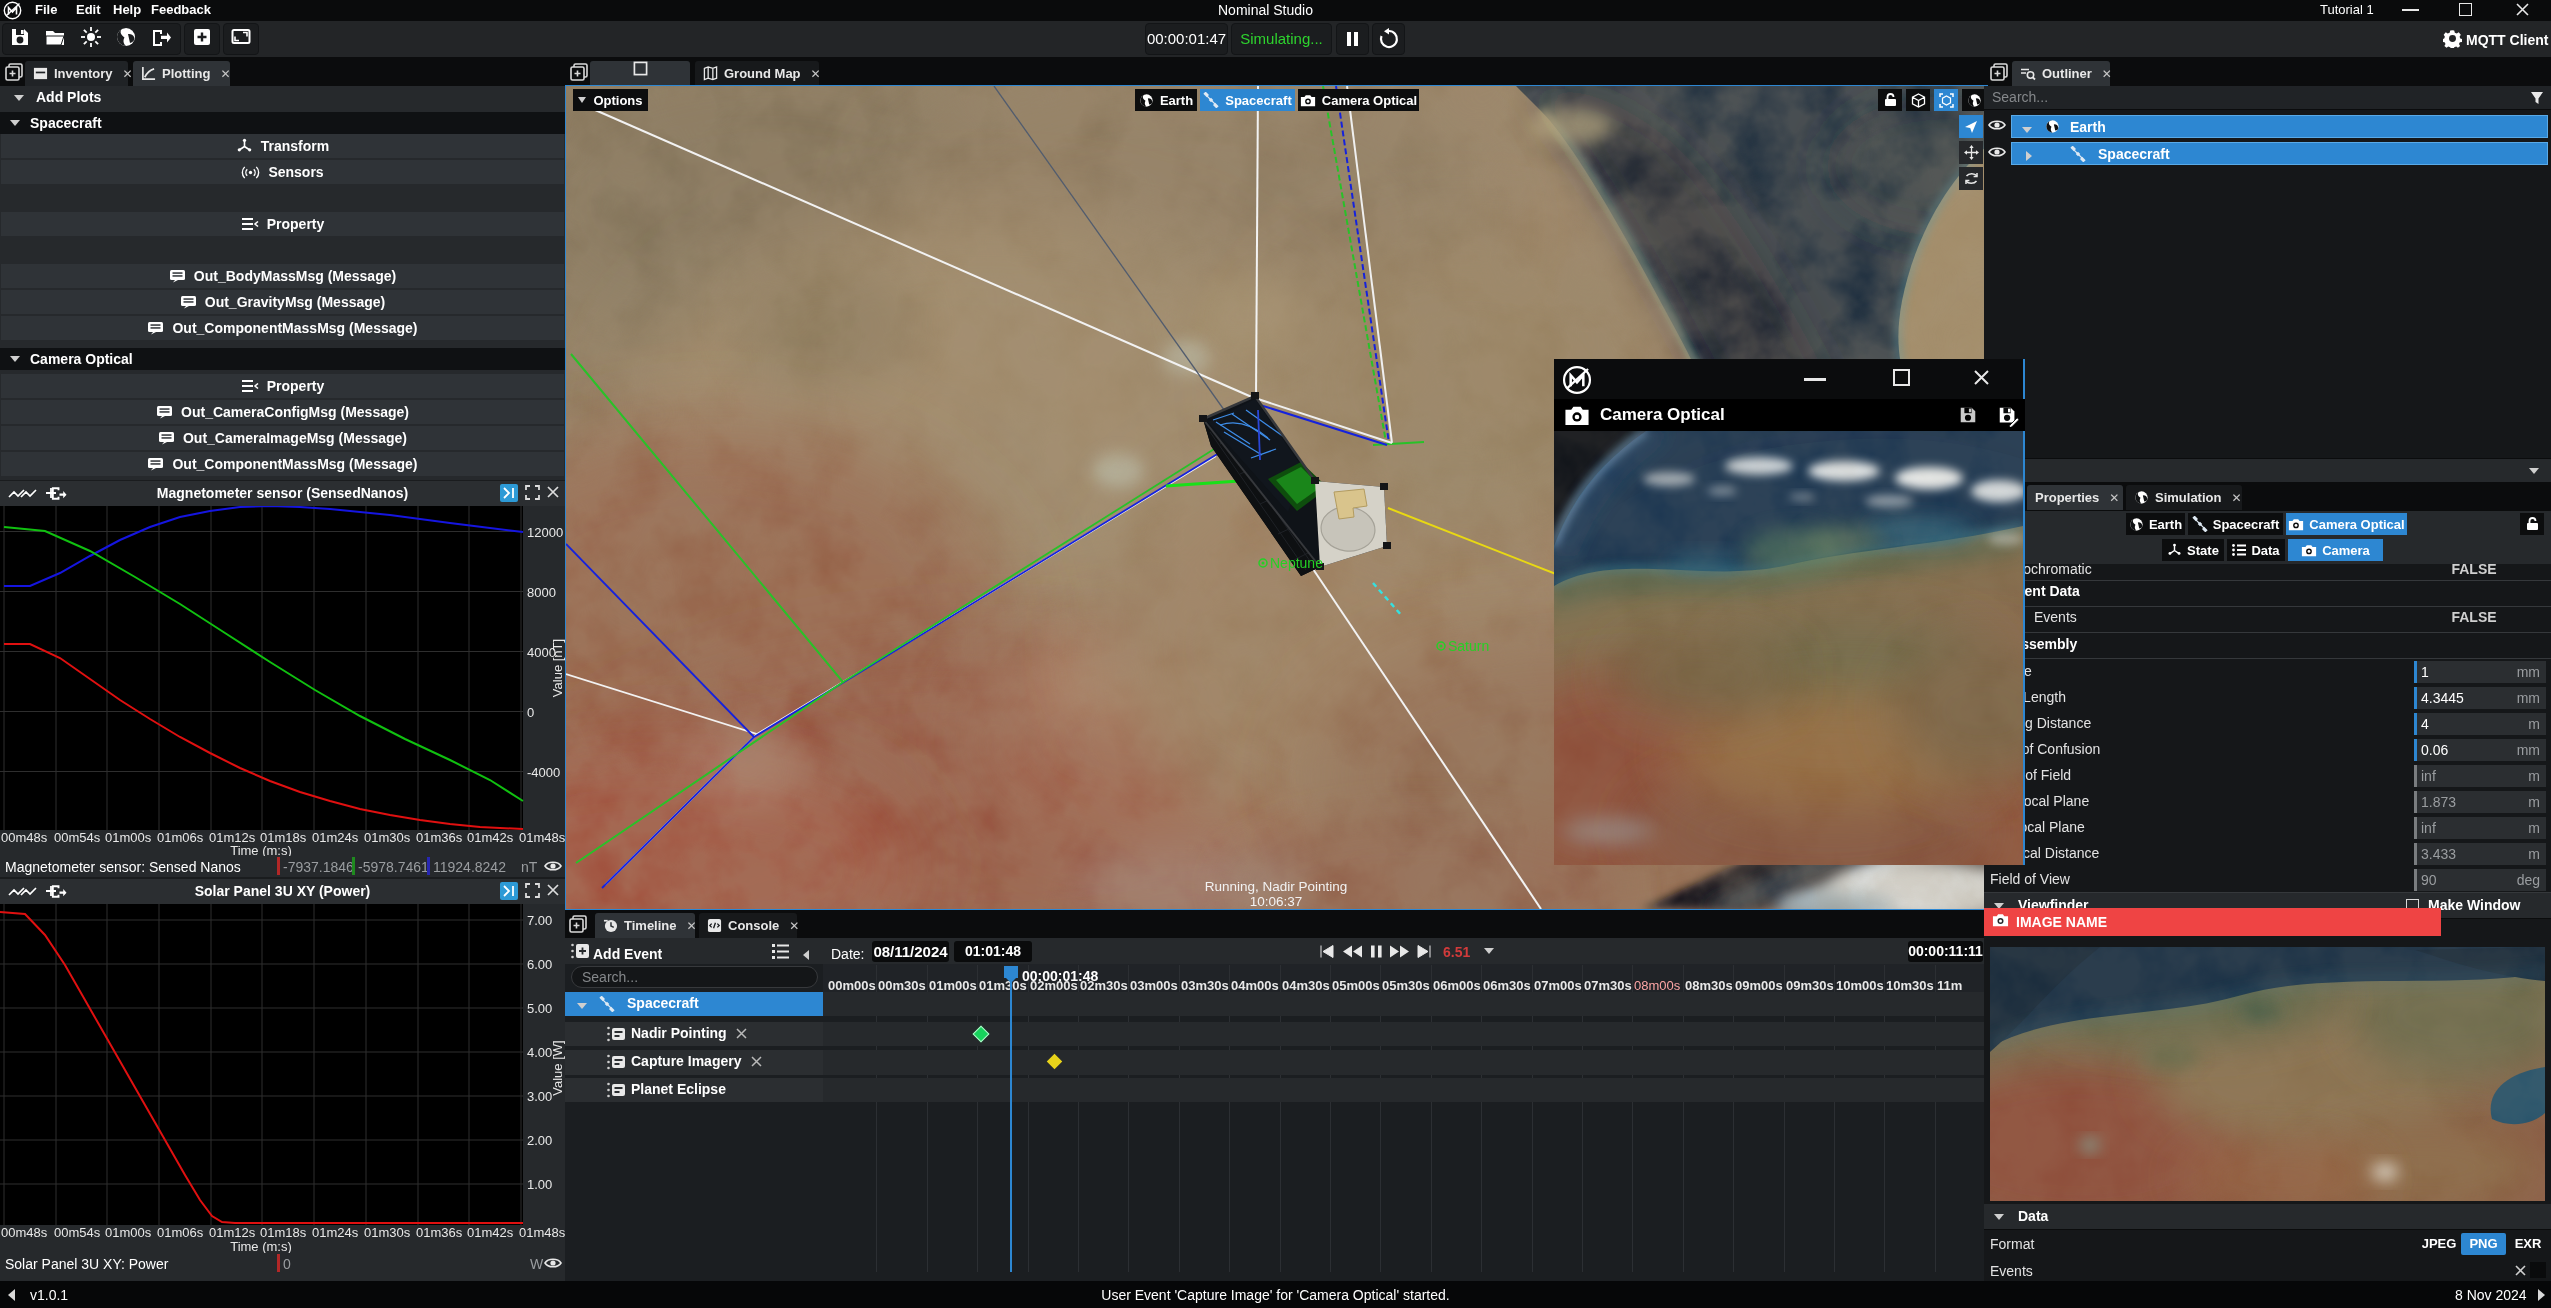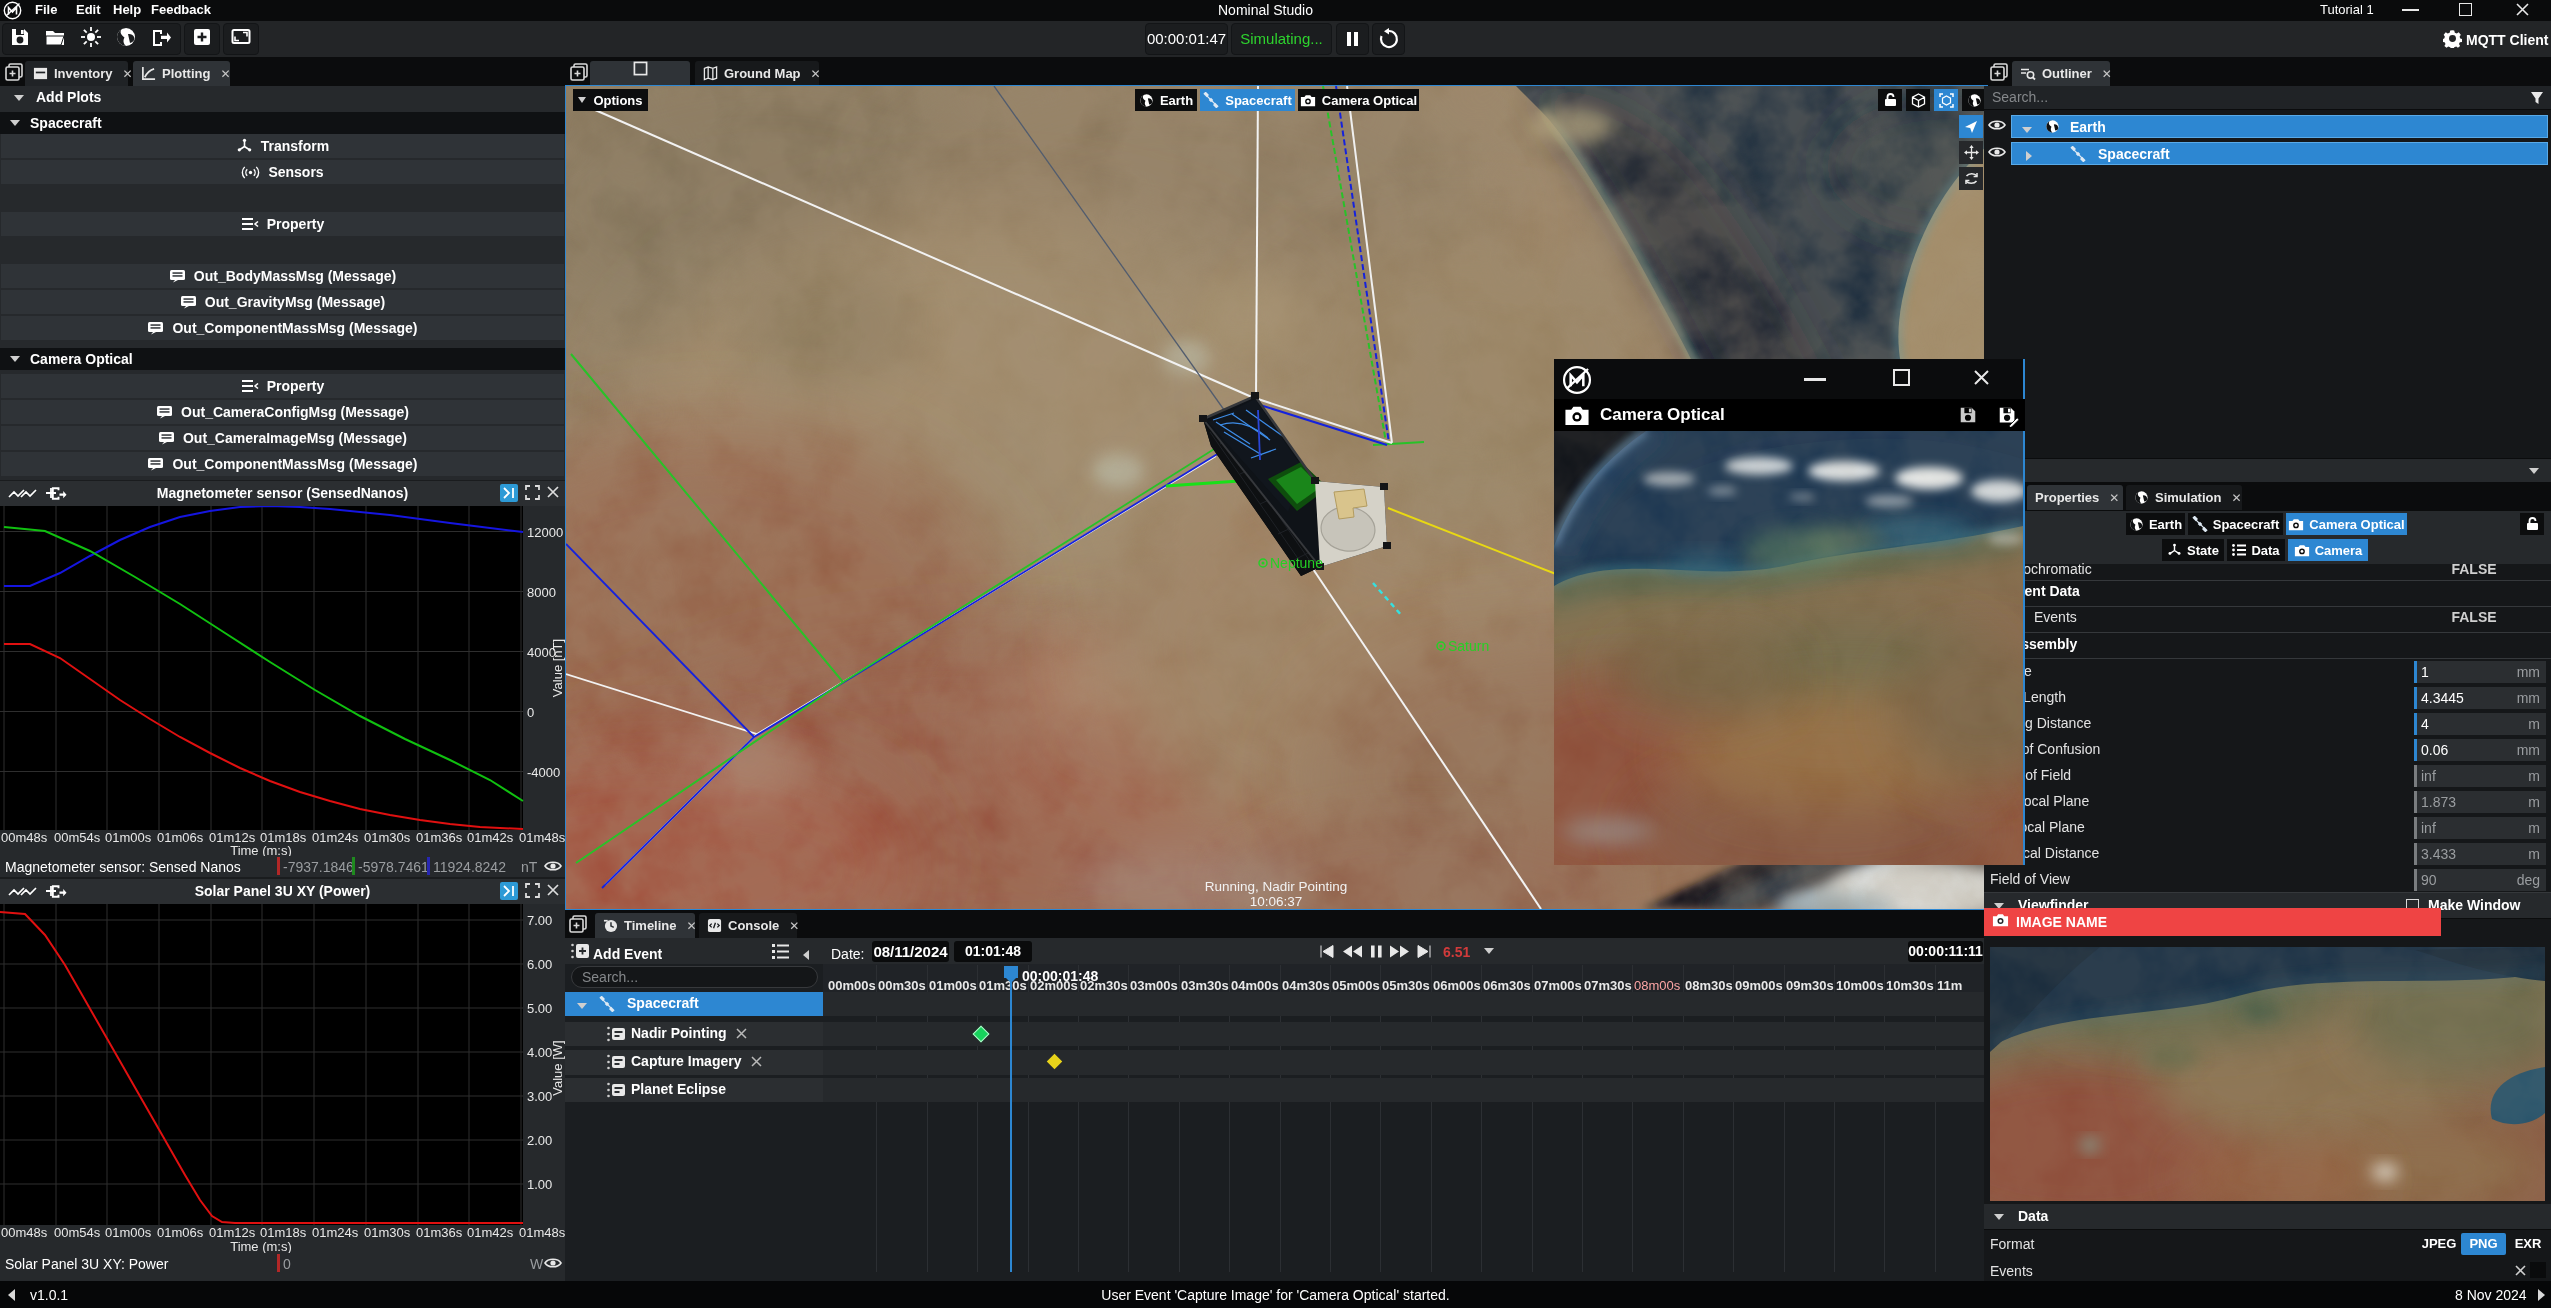--- a/index.html
+++ b/index.html
@@ -807,21 +807,21 @@
           <circle cx="9" cy="2.5" r="1.7" fill="#fff"></circle>
           <circle cx="3.5" cy="12.5" r="1.7" fill="#fff"></circle>
           <circle cx="14.5" cy="12.5" r="1.7" fill="#fff"></circle>
         </svg>State</div>
     <div class="abs" style="left:243px;top:453px;width:58px;height:22px;background:#0c0d0e;color:#fff;font-size:13px;font-weight:700;display:flex;align-items:center;justify-content:center;gap:5px;"><svg width="14" height="12" viewBox="0 0 14 12">
           <circle cx="1.5" cy="1.5" r="1.4" fill="#fff"></circle>
           <circle cx="1.5" cy="6" r="1.4" fill="#fff"></circle>
           <circle cx="1.5" cy="10.5" r="1.4" fill="#fff"></circle>
           <path d="M5 1.5 h9 M5 6 h9 M5 10.5 h9" stroke="#fff" stroke-width="1.8"></path>
         </svg>Data</div>
-    <div class="abs" style="left:304px;top:453px;width:80px;height:22px;background:#2d87d2;color:#fff;font-size:13px;font-weight:700;display:flex;align-items:center;justify-content:center;gap:5px;"><svg width="16" height="13" viewBox="0 0 18 14">
+    <div class="abs" style="left:304px;top:453px;width:95px;height:22px;background:#2d87d2;color:#fff;font-size:13px;font-weight:700;display:flex;align-items:center;justify-content:center;gap:5px;"><svg width="16" height="13" viewBox="0 0 18 14">
           <path d="M1 3 h4 l1.5-2 h5 L13 3 h4 v10.5 h-16 z" fill="#fff"></path>
           <circle cx="9" cy="8" r="3.2" fill="#0c0d0e"></circle>
           <circle cx="9" cy="8" r="1.6" fill="#fff"></circle>
         </svg>Camera</div>
     <div class="abs" style="left:0;top:478px;width:567px;height:329px;background:#151719;"></div>
     <div class="abs" style="left:0;top:494px;width:567px;height:1px;background:#35383b;"></div>
       <div class="abs" style="left:0;top:520px;width:567px;height:1px;background:#35383b;"></div>
       <div class="abs" style="left:0;top:546px;width:567px;height:1px;background:#35383b;"></div>
       <div class="abs" style="left:0;top:572px;width:567px;height:1px;background:#35383b;"></div>
       <div class="abs" style="left:0;top:806px;width:567px;height:1px;background:#35383b;"></div>

